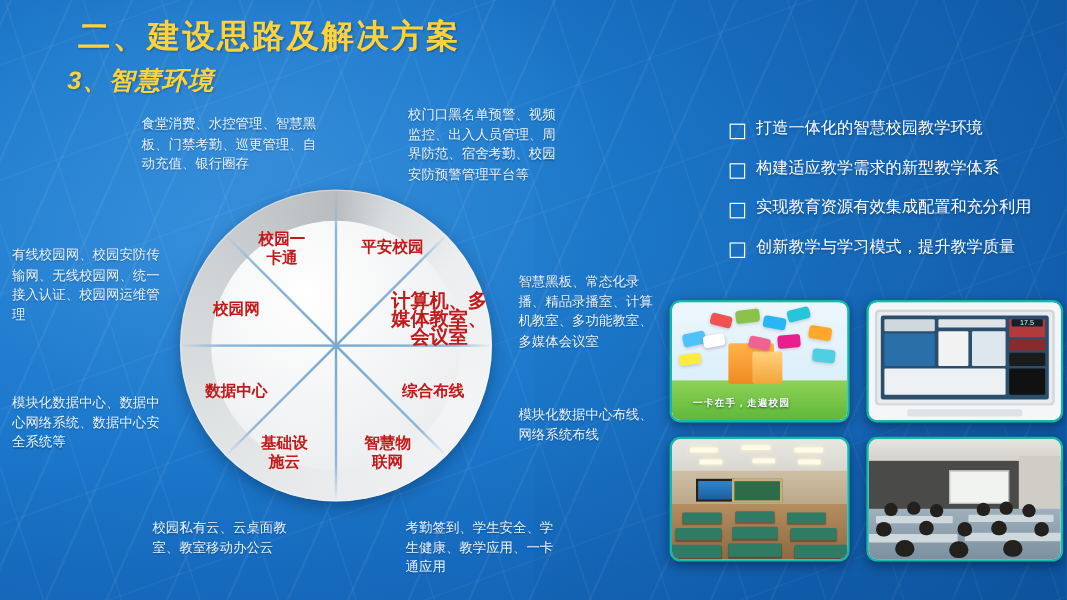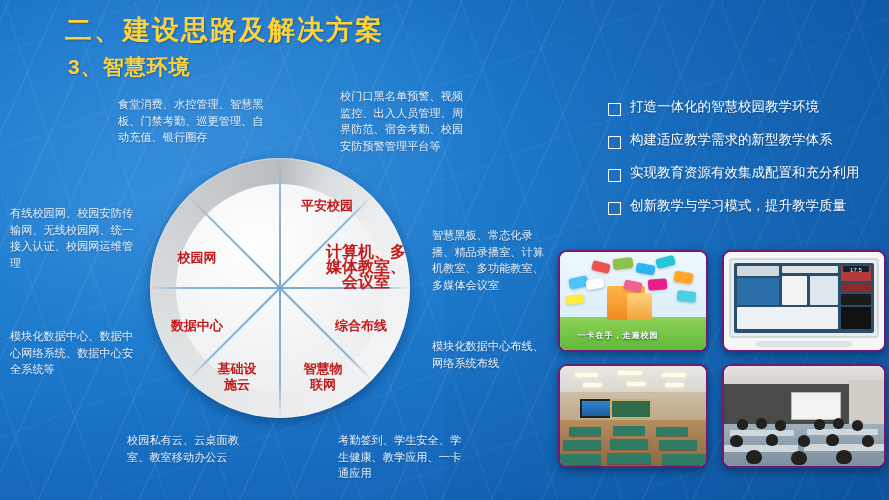--- a/index.html
+++ b/index.html
@@ -31,22 +31,22 @@
       rgba(255,255,255,0) 1.5px, rgba(255,255,255,0) 90px);
   }
   .bgglow{position:absolute;left:-10%;top:-30%;width:70%;height:110%;
     background:radial-gradient(ellipse at center, rgba(120,190,245,0.20) 0%, rgba(120,190,245,0) 65%);}
   .bgdark{position:absolute;right:-5%;top:-10%;width:55%;height:120%;
     background:linear-gradient(105deg, rgba(6,60,120,0) 0%, rgba(6,60,120,0.28) 100%);}
 
   
   #title{position:absolute;left:65px;top:12px;font-size:27px;letter-spacing:2px;
     color:#ffd23a;font-weight:bold;text-shadow:1px 1px 2px rgba(0,0,0,.28);}
-  #subtitle{position:absolute;left:68px;top:53px;font-size:21px;letter-spacing:1px;
-    color:#ffd23a;font-weight:bold;text-shadow:1px 1px 2px rgba(0,0,0,.25);}
+  #subtitle{position:absolute;left:56px;top:53px;font-size:21px;letter-spacing:1px;
+    color:#ffd23a;font-weight:bold;text-shadow:1px 1px 2px rgba(0,0,0,.25);font-style:italic;}
 
   
   .note{position:absolute;color:#eaf4ff;font-size:11.2px;line-height:16.5px;
     text-shadow:0 1px 1px rgba(0,20,50,.35);}
 
   
   #donut-wrap{position:absolute;left:150px;top:158px;width:260px;height:260px;}
   #donut-ring{position:absolute;inset:0;border-radius:50%;
     background:
       conic-gradient(from 0deg,
@@ -70,21 +70,21 @@
 
   
   #bullets{position:absolute;left:608px;top:98px;width:276px;}
   .bullet{display:flex;align-items:center;margin-bottom:15px;}
   .chk{width:11px;height:11px;border:1.6px solid #ffffff;margin-right:9px;margin-top:4px;flex:0 0 auto;}
   .bullet-text{color:#ffffff;font-size:13.5px;line-height:18px;font-weight:500;
     text-shadow:0 1px 2px rgba(0,25,60,.4);white-space:nowrap;}
 
   
   .photo{position:absolute;border-radius:9px;overflow:hidden;
-    box-shadow:0 3px 9px rgba(0,15,40,.45);background:#fff;border:2px solid #701a75;}
+    box-shadow:0 3px 9px rgba(0,15,40,.45);background:#fff;border:2px solid #14b8a6;}
   .ph-inner{position:absolute;inset:0;}
 
   
   .p1-sky{position:absolute;inset:0;background:linear-gradient(#eef7fd 0%,#dff0fb 55%,#cfeaf8 100%);}
   .p1-grass{position:absolute;left:0;right:0;bottom:0;height:34%;
     background:linear-gradient(#8fd257 0%,#5fb83a 100%);}
   .p1-bld{position:absolute;bottom:31%;left:32%;width:26%;height:34%;
     background:linear-gradient(#ffb347,#f08a22);border-radius:2px;}
   .p1-bld2{position:absolute;bottom:31%;left:46%;width:17%;height:27%;
     background:linear-gradient(#ffd27a,#f3a43a);border-radius:2px;}
@@ -156,20 +156,24 @@
   <div class="spoke" style="transform:rotate(0deg) translateX(-1px);"></div>
   <div class="spoke" style="transform:rotate(45deg) translateX(-1px);"></div>
   <div class="spoke" style="transform:rotate(90deg) translateX(-1px);"></div>
   <div class="spoke" style="transform:rotate(135deg) translateX(-1px);"></div>
   <div class="spoke" style="transform:rotate(180deg) translateX(-1px);"></div>
   <div class="spoke" style="transform:rotate(225deg) translateX(-1px);"></div>
   <div class="spoke" style="transform:rotate(270deg) translateX(-1px);"></div>
   <div class="spoke" style="transform:rotate(315deg) translateX(-1px);"></div>
 
 
+  <div class="seg-label" style="left:40px;top:33px;">
+    <div>校园一</div>
+    <div>卡通</div>
+  </div>
 
   <div class="seg-label" style="left:132px;top:40px;">
     <div>平安校园</div>
   </div>
 
   <div class="seg-label small" style="left:172px;top:86px;width:88px;">
     <div>计算机、多</div>
     <div>媒体教室、</div>
     <div>会议室</div>
   </div>

